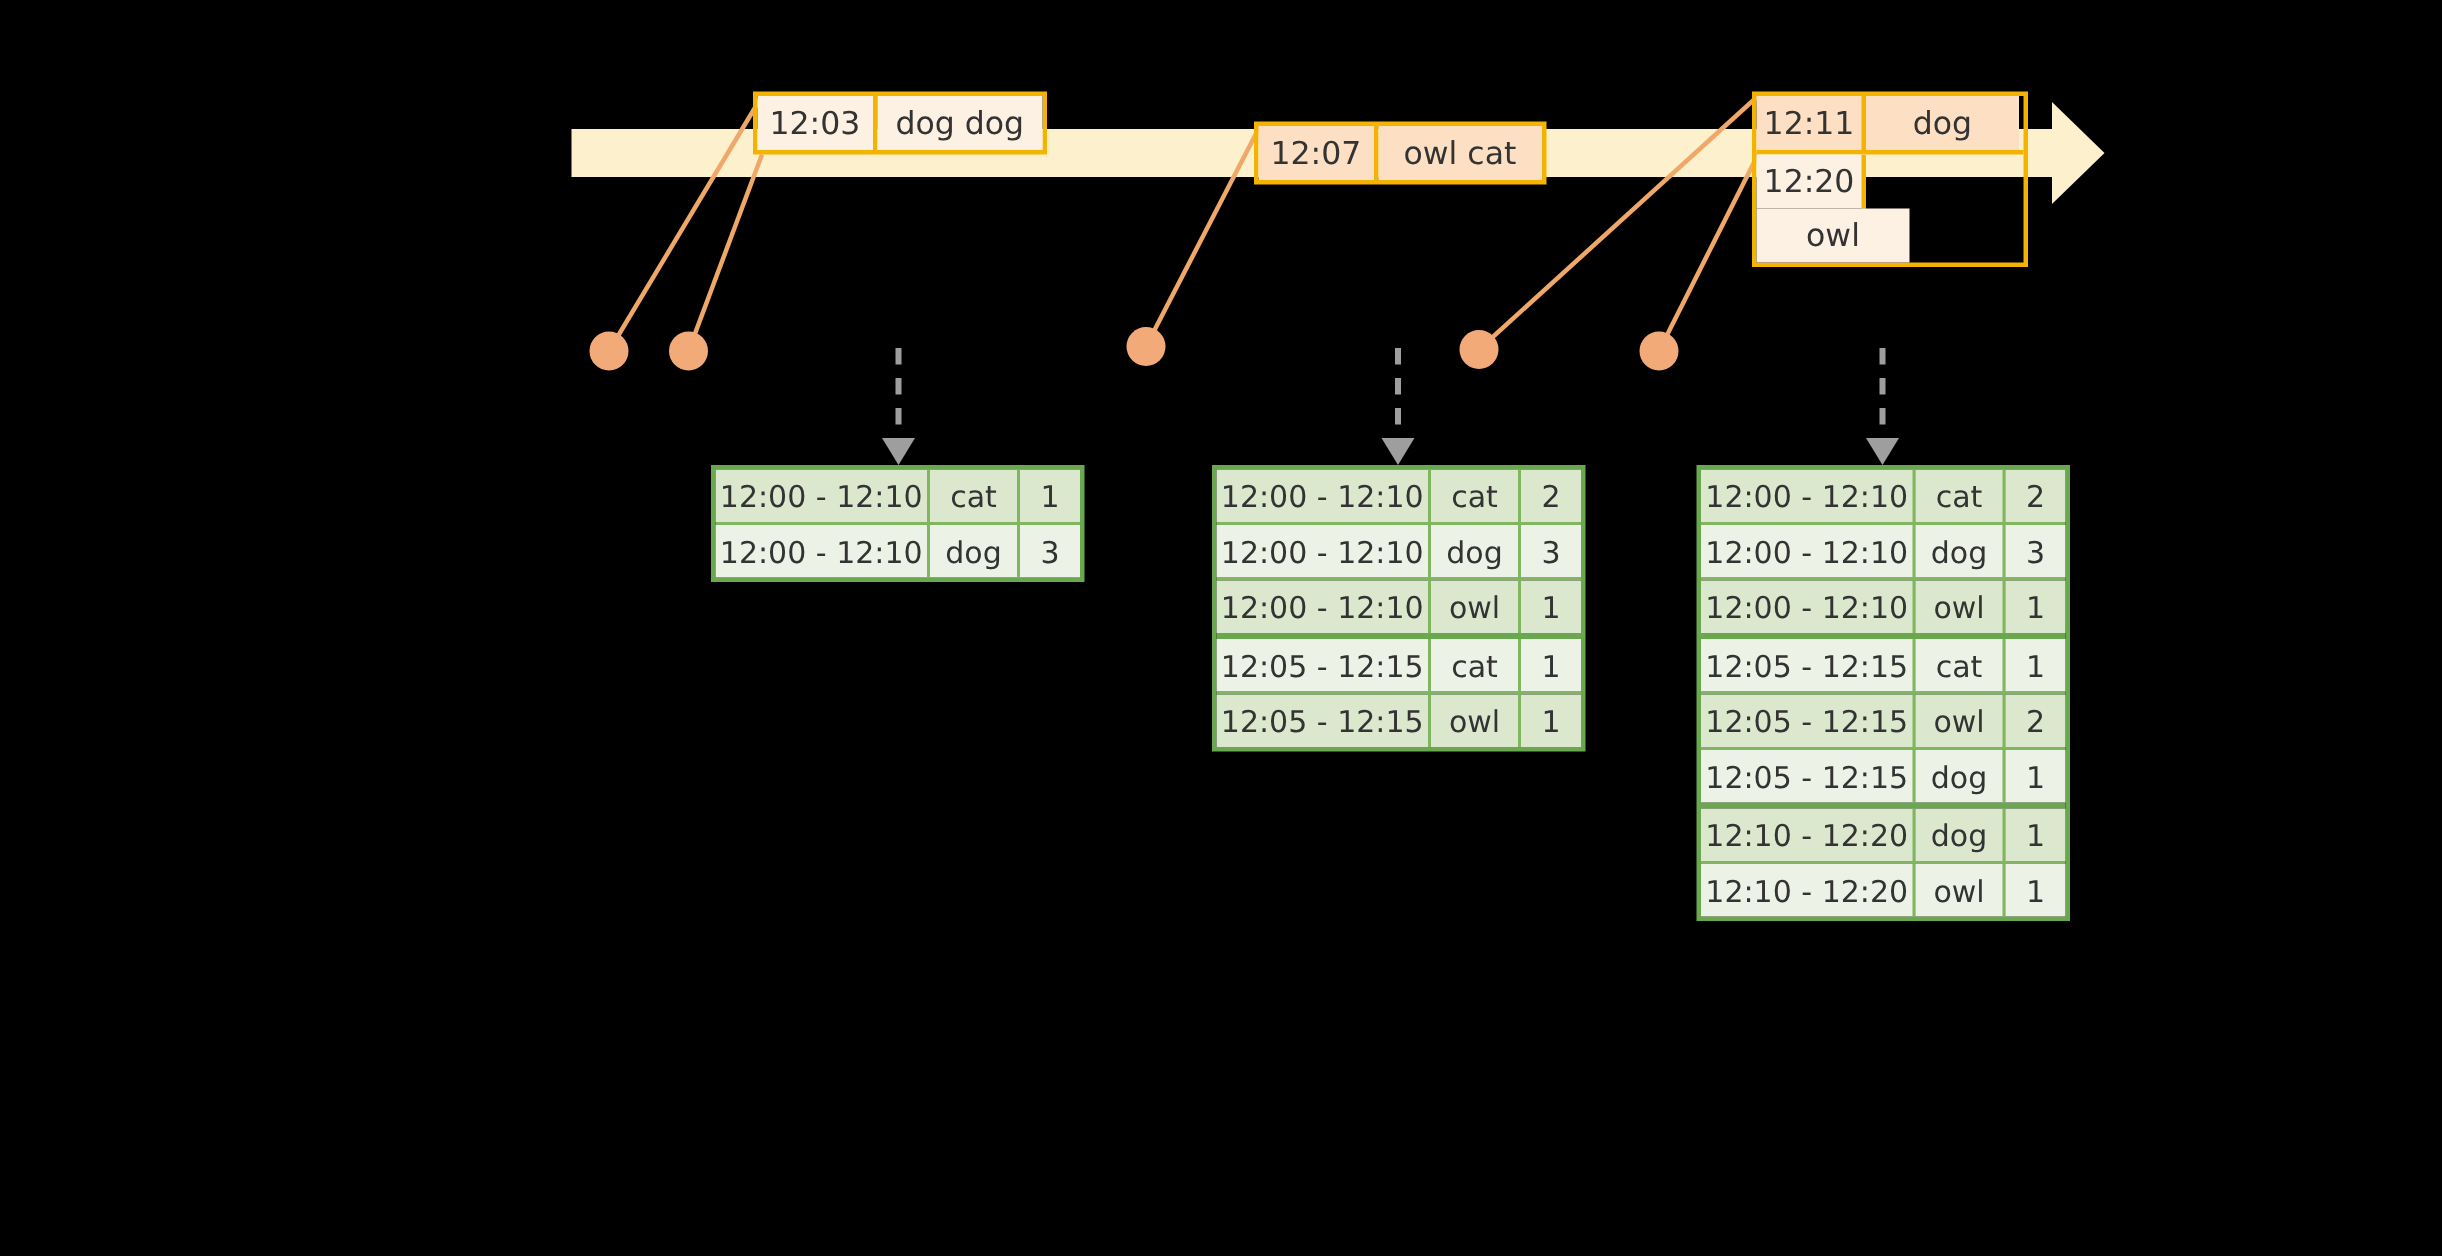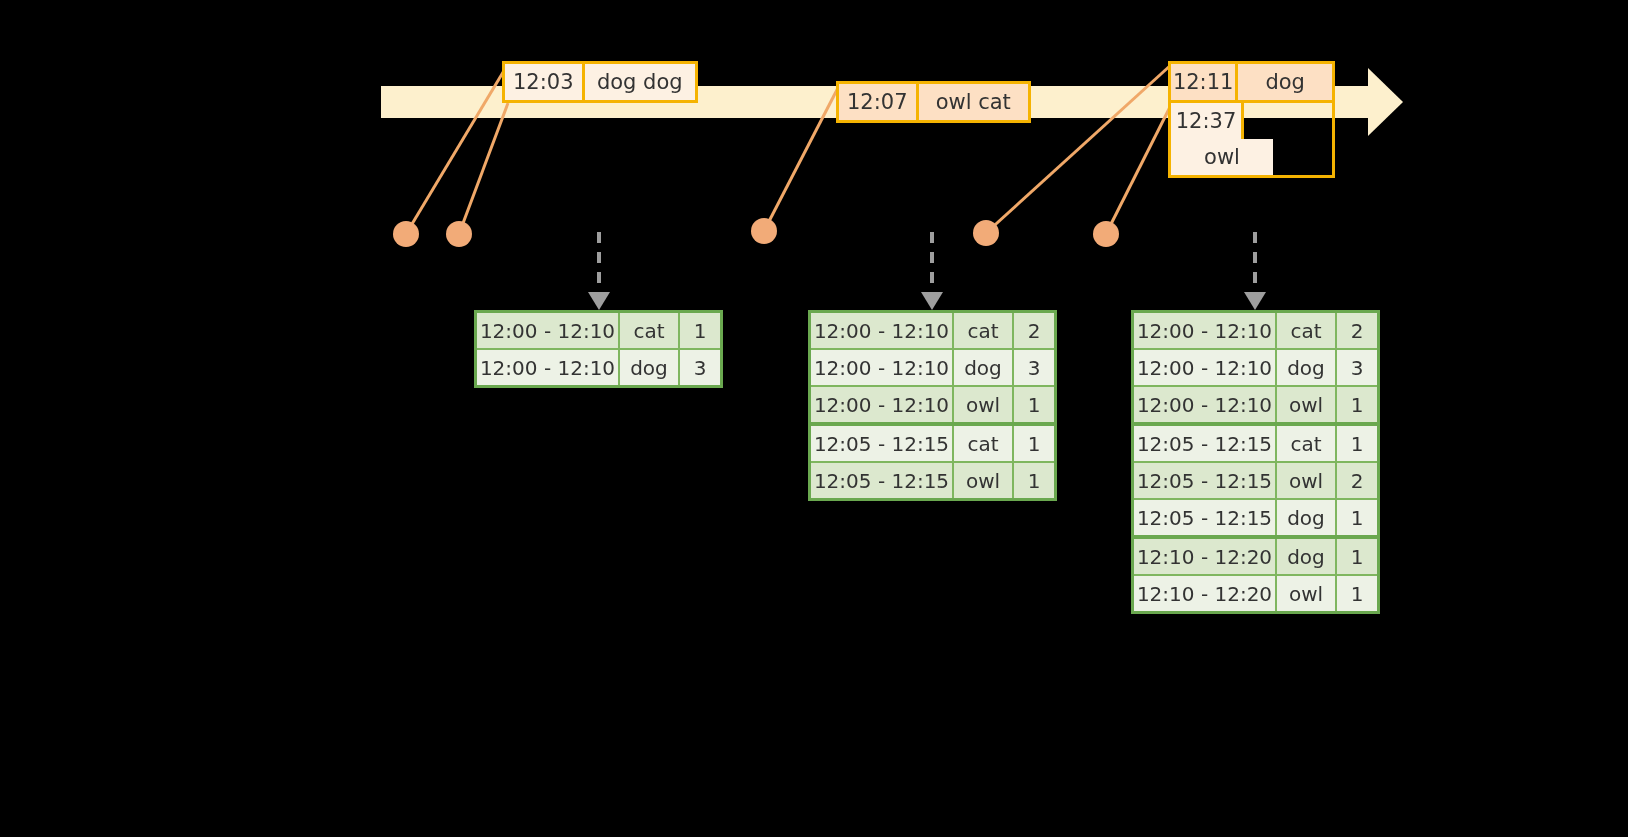--- a/index.html
+++ b/index.html
@@ -69,27 +69,27 @@
           <div class="c time" style="width: 82px;">12:03</div>
           <div class="c words" style="width: 114px; text-align: right;">dog dog</div>
         </div>
       </div>
       <div class="evt" style="left: 836px; top: 81px; width: 195px;">
         <div class="r sh">
           <div class="c time" style="width: 82px;">12:07</div>
           <div class="c words" style="width: 113px;">owl cat</div>
         </div>
       </div>
-      <div class="evt" style="left: 1168px; top: 61px; width: 167px; text-align: right;">
+      <div class="evt" style="left: 1168px; top: 61px; width: 184px; text-align: right;">
         <div class="r sh">
           <div class="c time" style="width: 73px;">12:11</div>
           <div class="c words" style="width: 102px;">dog</div>
         </div>
         <div class="r lt">
-          <div class="c time" style="width: 73px;">12:37</div>
+          <div class="c time" style="width: 73px;">12:20</div>
           <div class="c words" style="width: 102px;">owl</div>
         </div>
       </div>
     </div>
   <div id="tables-host">
       <div class="tbl" style="left: 474px; top: 310px; width: 249px;">
         <div class="row a">
           <div class="cell win" style="width: 143px;">12:00 - 12:10</div>
           <div class="cell word" style="width: 60px;">cat</div>
           <div class="cell cnt" style="width: 40px;">1</div>

